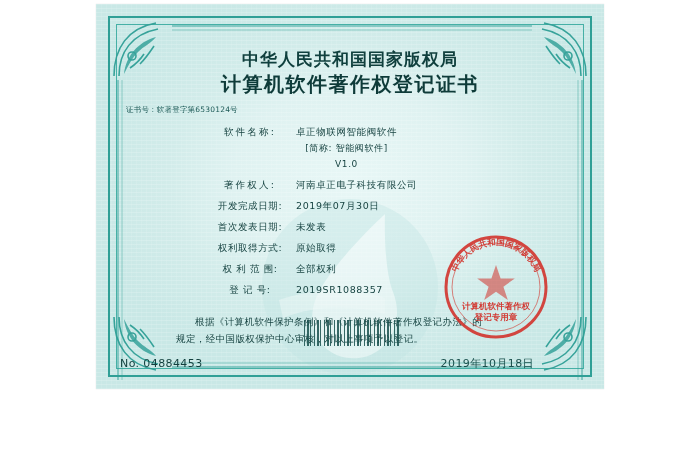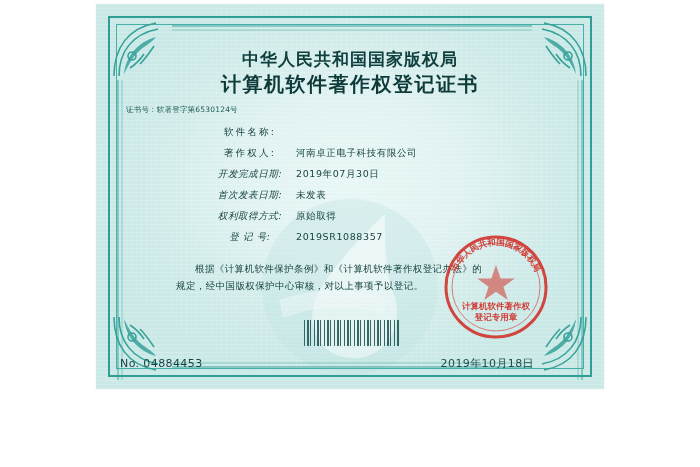--- a/index.html
+++ b/index.html
@@ -141,21 +141,21 @@
     font-size: 9.5px;
     line-height: 14px;
   }
   .field-label {
     width: 92px;
     flex: 0 0 92px;
     color: #123f3d;
     letter-spacing: 2.2px;
     white-space: nowrap;
   }
-  .field-label.tight { letter-spacing: 0.6px; font-style: italic; }
+  .field-label.tight { letter-spacing: 0.6px; }
   .field-value {
     color: #123f3d;
     letter-spacing: 0.6px;
   }
   .field-value .sub {
     display: block;
     font-size: 9px;
     margin-top: 2px;
   }
 
@@ -309,20 +309,25 @@
     <div class="content">
 
       <div class="issuer">中华人民共和国国家版权局</div>
       <div class="main-title">计算机软件著作权登记证书</div>
       <div class="cert-no">证书号：软著登字第6530124号</div>
 
       <div class="fields">
 
         <div class="field-row">
           <div class="field-label">软件名称:</div>
+          <div class="field-value">
+            <span>卓正物联网智能阀软件</span>
+            <span class="sub">[简称: 智能阀软件]</span>
+            <span class="sub">V1.0</span>
+          </div>
         </div>
 
         <div class="field-row">
           <div class="field-label">著作权人:</div>
           <div class="field-value">河南卓正电子科技有限公司</div>
         </div>
 
         <div class="field-row">
           <div class="field-label tight">开发完成日期:</div>
           <div class="field-value">2019年07月30日</div>
@@ -331,20 +336,24 @@
         <div class="field-row">
           <div class="field-label tight">首次发表日期:</div>
           <div class="field-value">未发表</div>
         </div>
 
         <div class="field-row">
           <div class="field-label tight">权利取得方式:</div>
           <div class="field-value">原始取得</div>
         </div>
 
+        <div class="field-row">
+          <div class="field-label tight">权 利 范 围:</div>
+          <div class="field-value">全部权利</div>
+        </div>
 
         <div class="field-row">
           <div class="field-label tight">登 记 号:</div>
           <div class="field-value">2019SR1088357</div>
         </div>
 
       </div>
 
       <div class="statement">
         <span class="indent">根据《计算机软件保护条例》和《计算机软件著作权登记办法》的</span>

